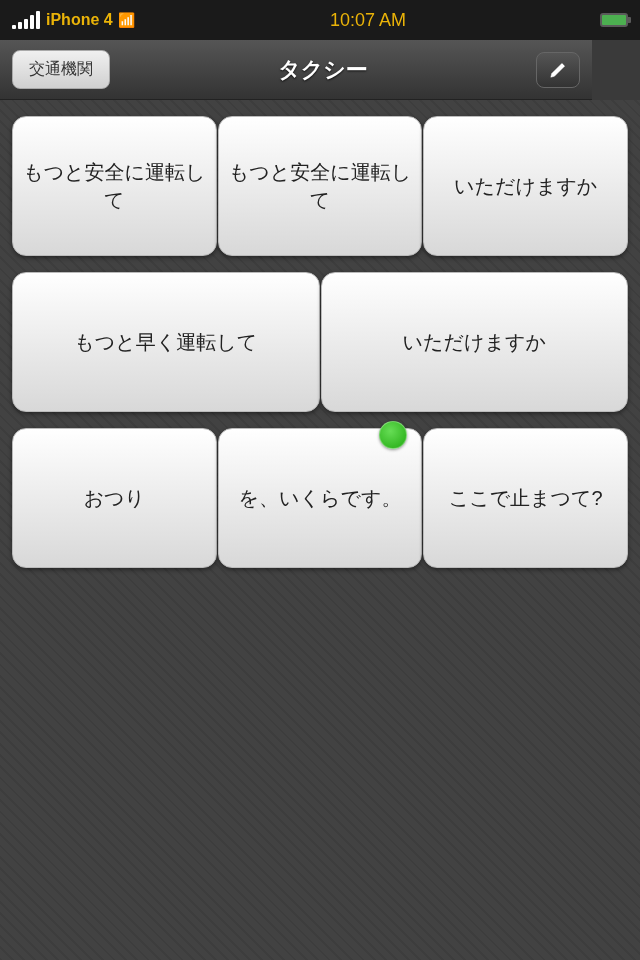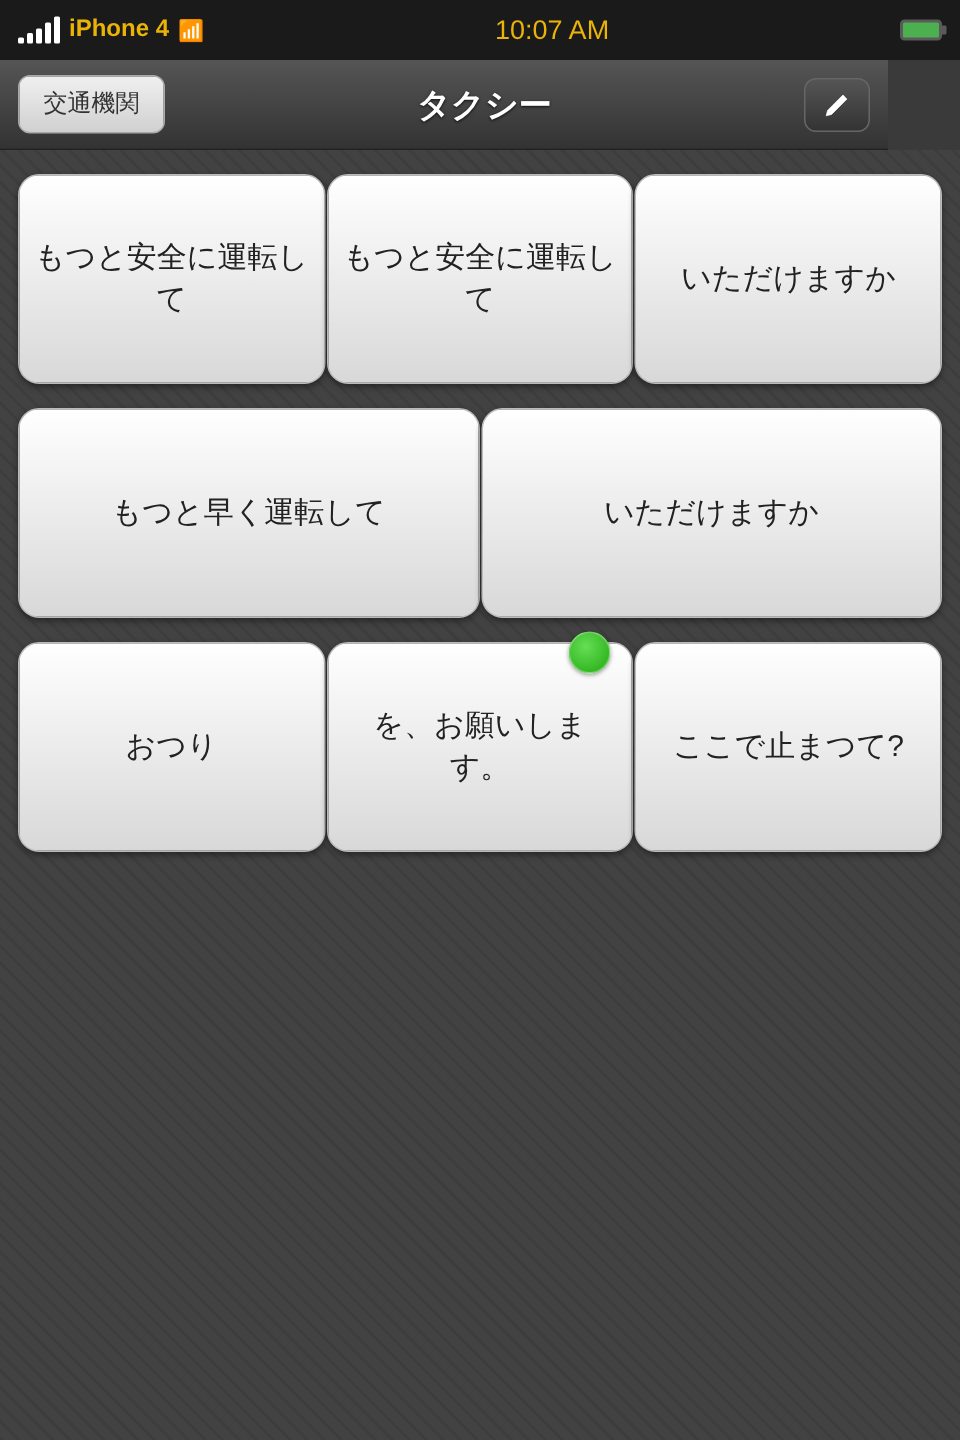--- a/index.html
+++ b/index.html
@@ -242,21 +242,21 @@
       <span>いただけますか</span>
     </button>
   </div>
 
   <div class="grid-row">
     <button class="phrase-button">
       <span>おつり</span>
     </button>
     <button class="phrase-button">
       <div class="green-dot"></div>
-      <span>を、お願いします。</span>
+      <span>を、いくらです。</span>
     </button>
     <button class="phrase-button">
       <span>ここで止まつて?</span>
     </button>
   </div>
 
 
 </div>
 
 </body></html>

